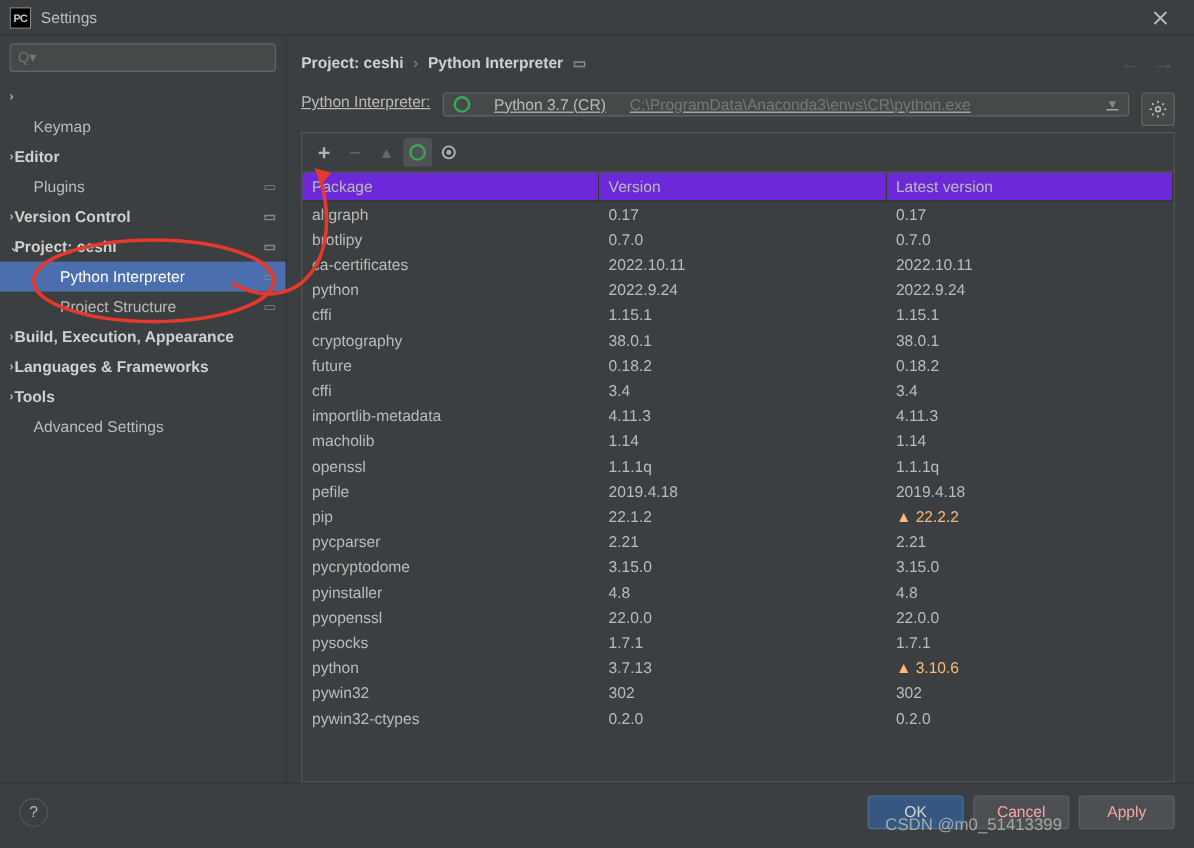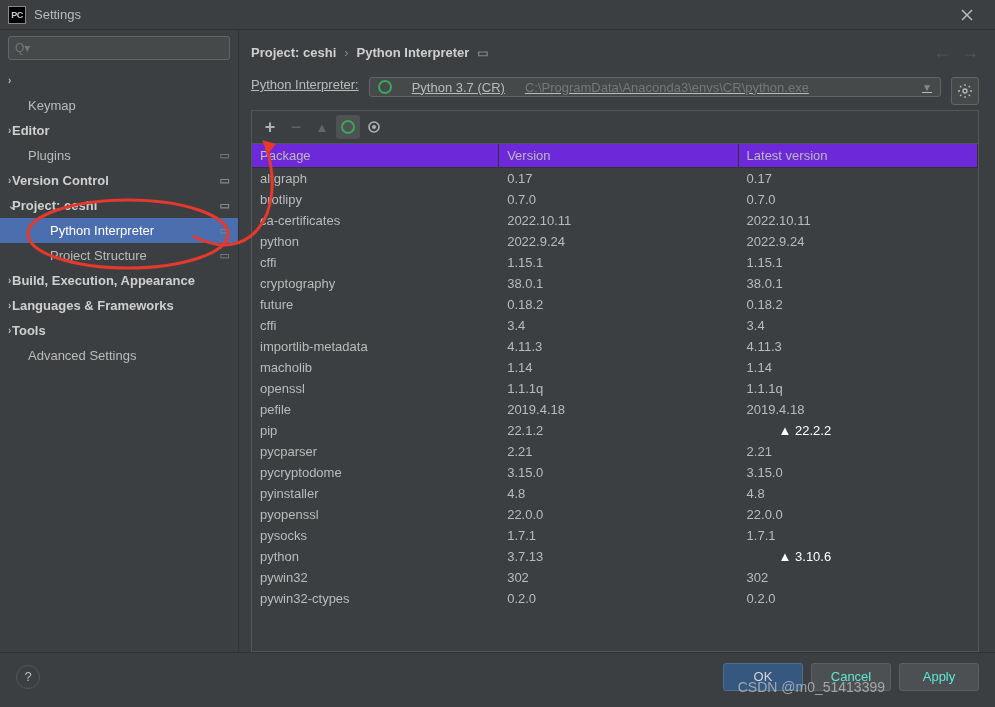--- a/index.html
+++ b/index.html
@@ -38,25 +38,25 @@
 .gear-btn svg{ width:16px; height:16px; stroke:#bbb; fill:#bbb;}
 .toolbar { display:flex; align-items:center; gap:2px; border:1px solid #555; border-bottom:none; background:#3c3f41; padding:4px 6px;}
 .tb-btn{ width:24px; height:24px; display:flex; align-items:center; justify-content:center; cursor:pointer; color:#afb1b3;}
 .tb-btn.disabled{ color:#666; cursor:default;}
 .tb-btn.circled{ background:#4e5254; border-radius:3px;}
 .table-wrap{ border:1px solid #555; flex:1; overflow-y:auto; position:relative;}
 table{ width:100%; border-collapse:collapse; table-layout:fixed;}
 thead th{ background:#6d28d9; border-bottom:1px solid #333; border-right:1px solid #333; text-align:left; padding:4px 8px; font-weight:normal; color:#bbb; position:sticky; top:0;}
 tbody td{ padding:2px 8px; color:#bbb; border-right:1px solid transparent;}
 tbody tr{ height:21px;}
-.upgrade{ color:#ffffff;margin-left:32px;}
+.upgrade{ color:#fdba74;}
 .footer{ height:48px; border-top:1px solid #323232; display:flex; align-items:center; padding:0 16px; gap:8px;}
 .help-btn{ width:24px; height:24px; border:1px solid #555; border-radius:50%; display:flex; align-items:center; justify-content:center; color:#bbb; cursor:pointer;}
 .spacer{flex:1;}
-.btn{ min-width:80px; height:28px; border:1px solid #5e6060; background:#4c5052; color:#5eead4; border-radius:3px; padding:0 14px; cursor:pointer;}
+.btn{ min-width:80px; height:28px; border:1px solid #5e6060; background:#4c5052; color:#fca5a5; border-radius:3px; padding:0 14px; cursor:pointer;}
 .btn.primary{ background:#365880; border-color:#4c708c; color:#d6d6d6;margin-left:28px;}
 .watermark{ position:absolute; bottom:12px; right:110px; color:#bcbcbc; font-size:14px; font-family:Arial; opacity:0.8; pointer-events:none;}
 
 .annot{ position:absolute; pointer-events:none; z-index:50;}
 .annot svg{overflow:visible;}
 
 .table-wrap::-webkit-scrollbar{width:10px;background:#3c3f41;}
 .table-wrap::-webkit-scrollbar-thumb{background:#565a5c;border-radius:2px;}
 </style>
 </head>

